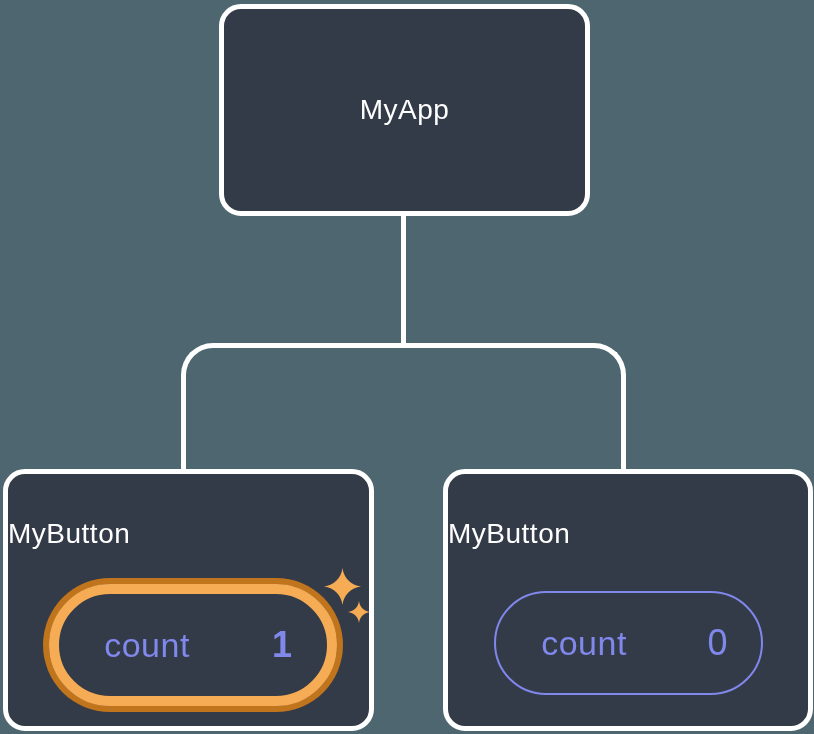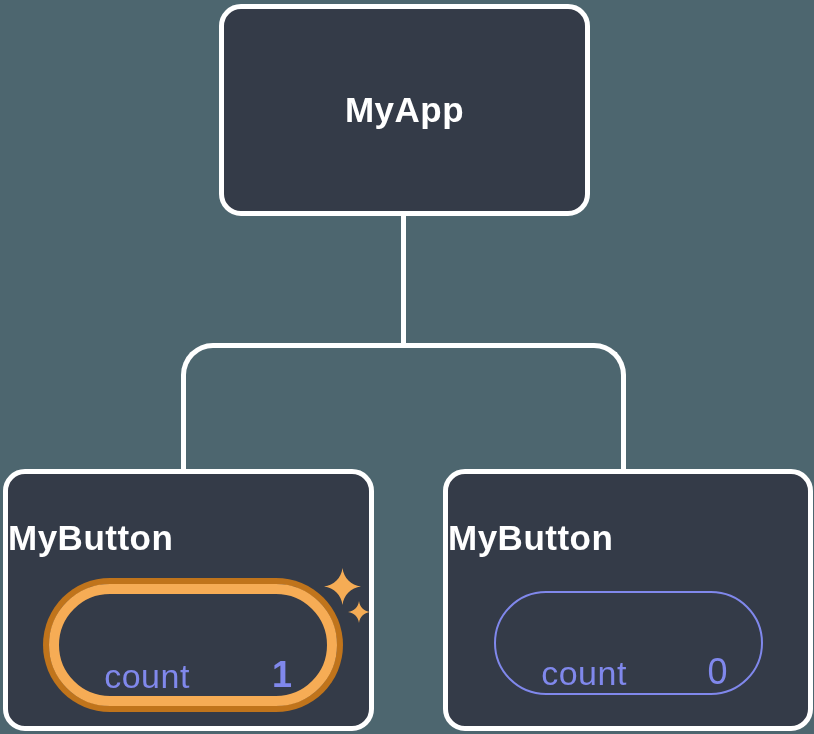--- a/index.html
+++ b/index.html
@@ -30,22 +30,22 @@
   #node-child-left {
     left: 3px; top: 469px;
     width: 371px; height: 262px;
   }
   #node-child-right {
     left: 443px; top: 469px;
     width: 370px; height: 262px;
   }
   .node-label {
     color: #FFFFFF;
-    font-size: 35px;
-    font-weight: 700;
+    font-size: 28px;
+    font-weight: 400;
     letter-spacing: 0.5px;
   }
   .child-label {
     position: absolute;
     left: 0; right: 0;
     top: 44px;
     text-align: left;
   }
   
   .connector-stem {
@@ -61,21 +61,21 @@
     width: 445px; height: 126px;
     border: 5px solid #FFFFFF;
     border-bottom: none;
     border-radius: 32px 32px 0 0;
   }
   
   .pill {
     position: absolute;
     box-sizing: border-box;
     display: flex;
-    align-items: flex-end;
+    align-items: center;
     overflow: hidden;
   }
   .pill-plain {
     left: 46px; top: 117px;
     width: 269px; height: 104px;
     border: 2px solid #8088EC;
     border-radius: 60px;
   }
   .pill-highlighted {
     left: 41px; top: 110px;

